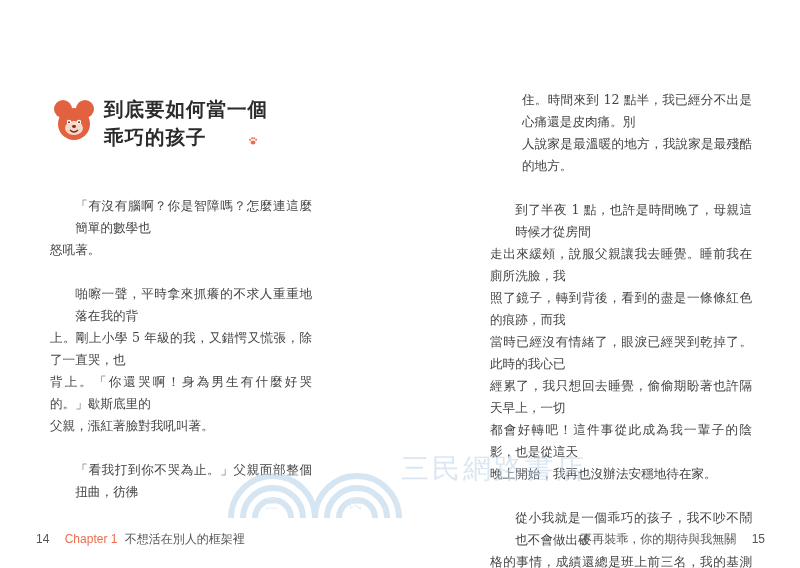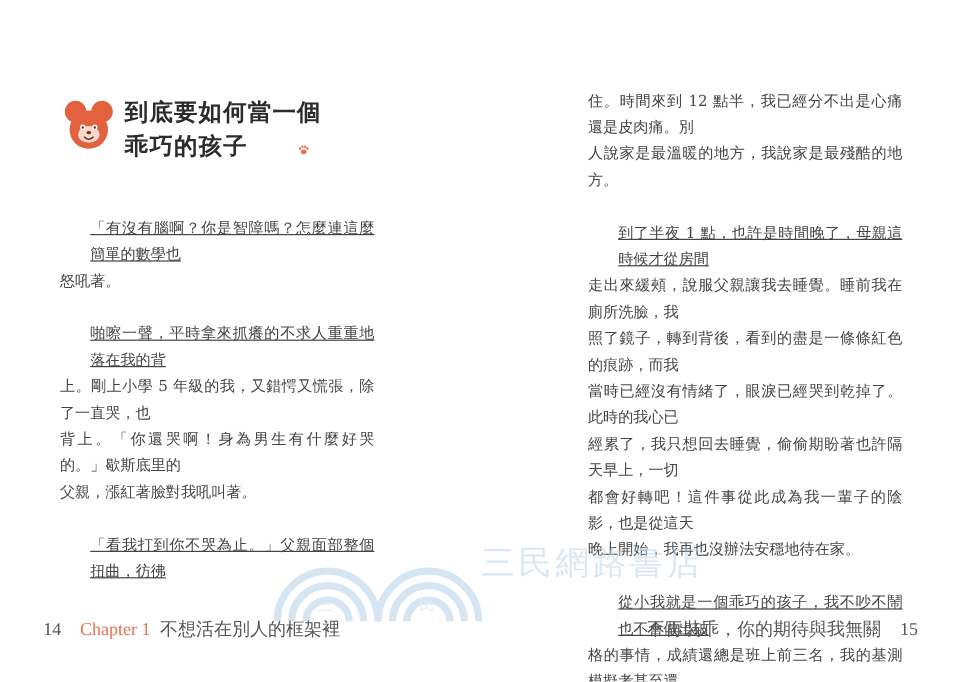--- a/index.html
+++ b/index.html
@@ -1,41 +1,41 @@
 <!DOCTYPE html>
 <html><head>
   <meta charset="utf-8">
   <style>
     html, body { margin: 0; padding: 0; }
     body {
       width: 800px; height: 568px; background: #ffffff; position: relative; overflow: hidden;
       font-family: "DejaVu Serif", "Liberation Serif", serif; color: #3a3a3a;
     }
-    .page { position: absolute; top: 0; height: 444px; }
+    .page { position: absolute; top: 16px; height: 444px; }
     .page.left { left: 0; width: 400px; }
     .page.right { left: 400px; width: 400px; }
 
     .chapter-head { position: absolute; left: 52px; top: 80px; display: flex; align-items: flex-start; }
     .mascot { width: 44px; height: 44px; margin-top: 2px; }
     .title-block { margin-left: 8px; position: relative; }
     .title-line {
       font-family: "DejaVu Sans", "Liberation Sans", sans-serif; font-weight: bold;
       font-size: 19.5px; line-height: 28px; color: #2b2b2b; letter-spacing: 1px; white-space: nowrap;
     }
     .paw { position: absolute; left: 144px; top: 40px; width: 10px; height: 10px; }
 
     .body-text { position: absolute; font-size: 12.6px; line-height: 22px; color: #444; }
     .left .body-text { left: 50px; top: 179px; width: 262px; }
     .right .body-text { left: 90px; top: 73px; width: 262px; }
     .para { margin: 0 0 22px 0; text-indent: 2em; text-align: justify; white-space: normal; word-break: break-all; }
-    .para.cont { text-indent: 0; }
+    .para.cont { text-indent: 0; margin-left: 32px; }
     .line { display: block; text-indent: 0; }
-    .line.first { padding-left: 2em; text-decoration: underline; }
+    .line.first { padding-left: 2em; }
 
-    .folio { position: absolute; top: 515px; font-family: Liberation Serif, serif; font-size: 15px; color: #555; white-space: nowrap; }
+    .folio { position: absolute; top: 515px; font-family: Liberation Sans, sans-serif; font-size: 12px; color: #555; white-space: nowrap; }
     .left .folio { left: 36px; }
     .folio .num { margin-right: 12px; }
     .folio .chap { color: #e8704f; margin-right: 4px; }
     .right .folio { right: 35px; text-align: right; }
     .right .folio .num { margin-left: 12px; margin-right: 0; }
 
     .watermark { position: absolute; left: 225px; top: 450px; width: 360px; height: 70px; opacity: 0.55; pointer-events: none; }
     .wm-name {
       position: absolute; left: 176px; top: 0px; font-family: "DejaVu Serif", "Liberation Serif", serif;
       font-size: 28px; color: #bcd5ea; letter-spacing: 3px; white-space: nowrap;

